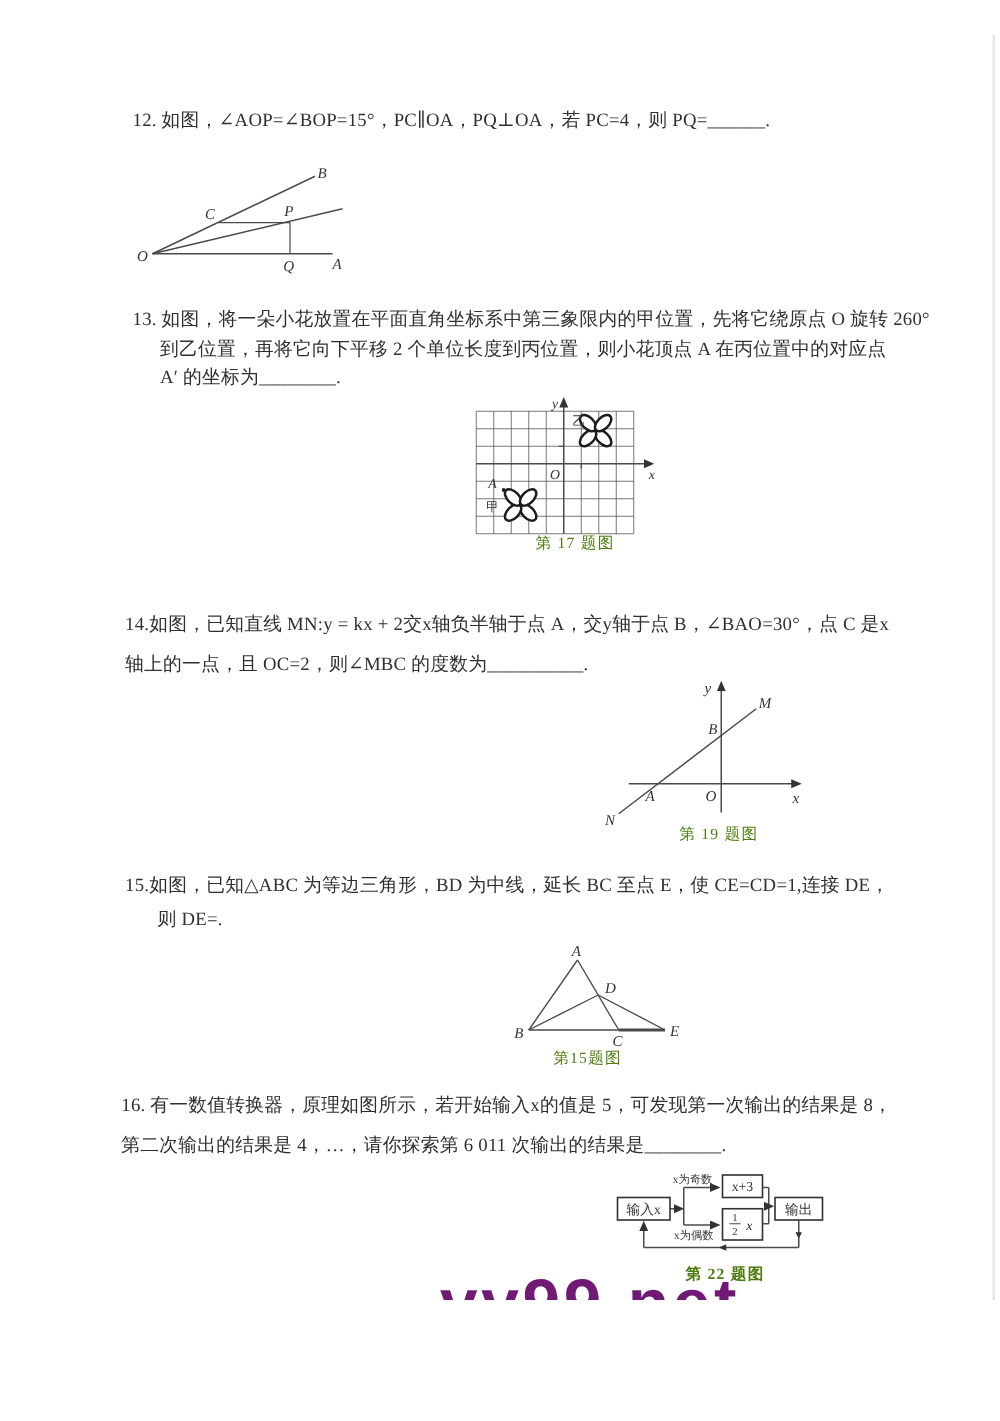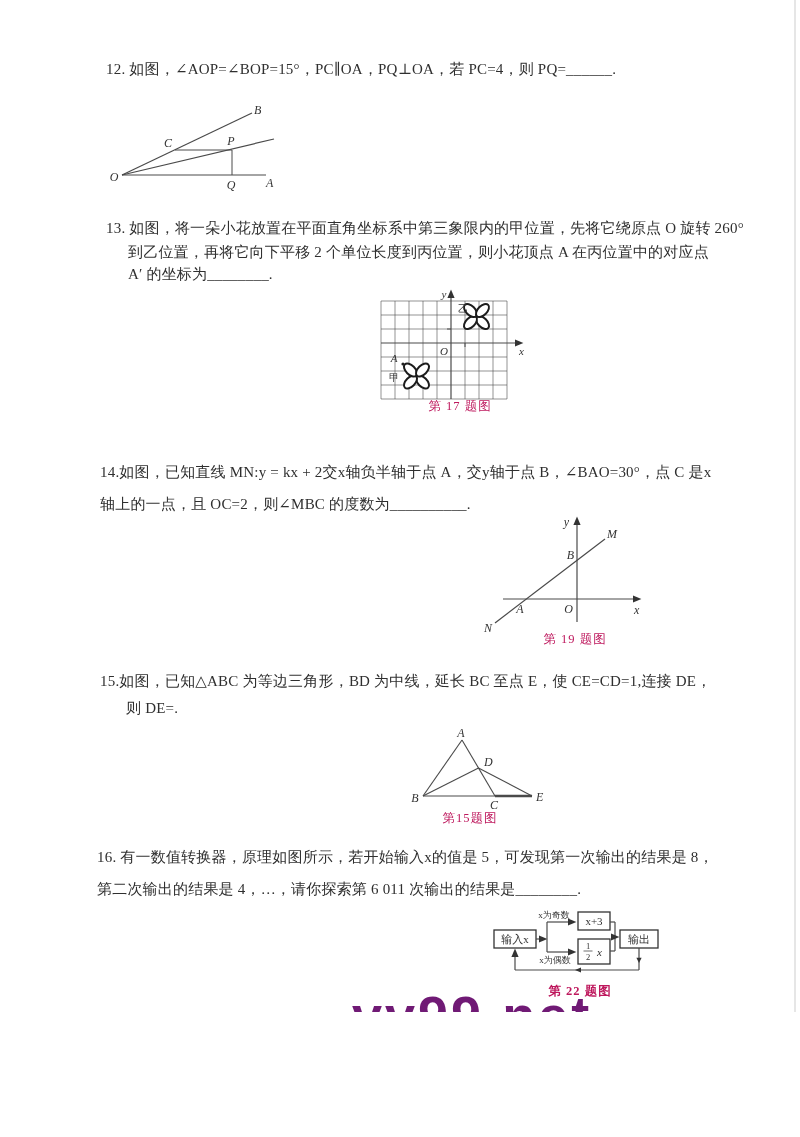--- a/index.html
+++ b/index.html
@@ -1,23 +1,23 @@
 <!DOCTYPE html>
 <html><head>
 <meta charset="utf-8">
 <style>
   html,body{margin:0;padding:0;background:#fff;}
   .page{position:relative;width:800px;height:1012px;background:#ffffff;overflow:hidden;
-        font-family:"Liberation Serif","DejaVu Serif",serif;color:#2f2f2f;}
+        font-family:"Liberation Serif","DejaVu Serif",serif;color:#2f2f2f;margin-top:28px;}
   .tl{position:absolute;font-size:15px;line-height:19px;white-space:nowrap;letter-spacing:0.2px;}
   .fig{position:absolute;}
   .fig line, .fig path.stroke{stroke:#4a4a4a;}
   .fig text{font-family:"Liberation Serif","DejaVu Serif",serif;fill:#333;}
   .var{font-style:italic;}
-  .cap{position:absolute;font-size:12.5px;color:#be185d;text-align:center;letter-spacing:1px;}
+  .cap{position:absolute;font-size:12.5px;color:#4d7c0f;text-align:center;letter-spacing:1px;}
   .watermark{position:absolute;left:352px;top:984px;font-family:"Liberation Sans","DejaVu Sans",sans-serif;
              font-weight:bold;font-size:54px;color:#701a75;letter-spacing:3px;user-select:none;}
   .right-edge{position:absolute;left:794px;top:0;width:2px;height:1113px;background:#e6e6e6;}
   .page-gap{position:absolute;left:0;top:1112px;width:800px;height:11px;background:#eaeaea;
             border-top:1px solid #dfdfdf;border-bottom:1px solid #d8d8d8;box-sizing:border-box;}
   .next-page{position:absolute;left:3px;top:1124px;width:788px;height:13px;background:#fff;
              border-left:1px solid #d5d5d5;border-right:1px solid #d5d5d5;box-sizing:border-box;}
 </style>
 </head>
 <body>

